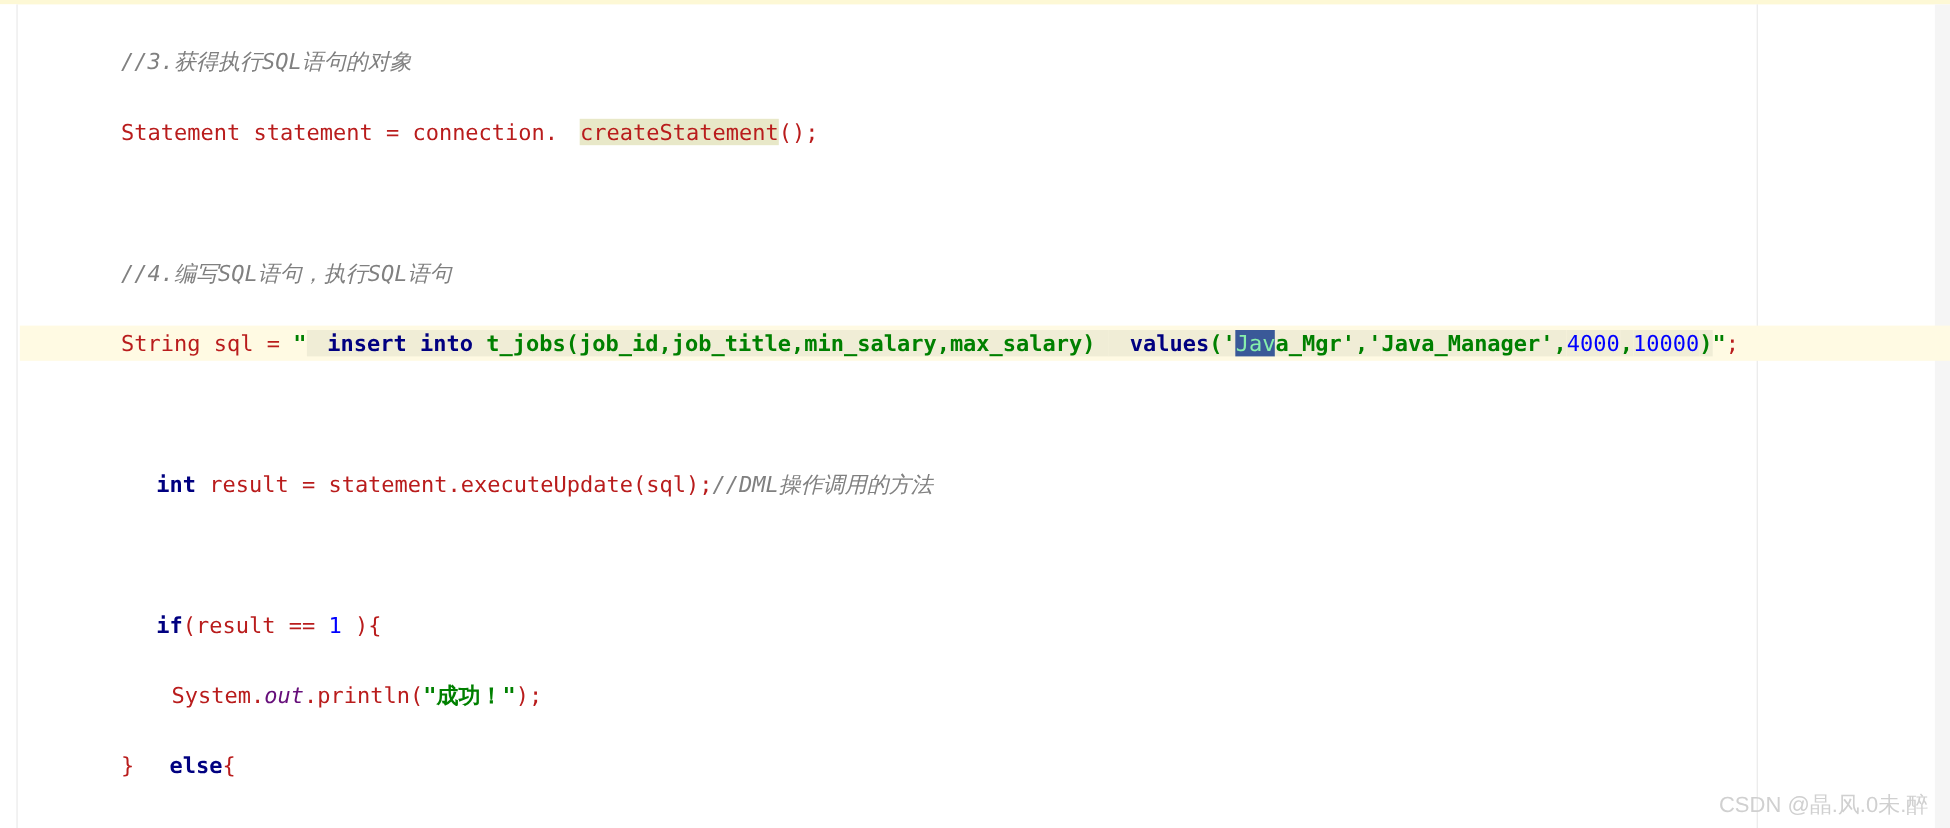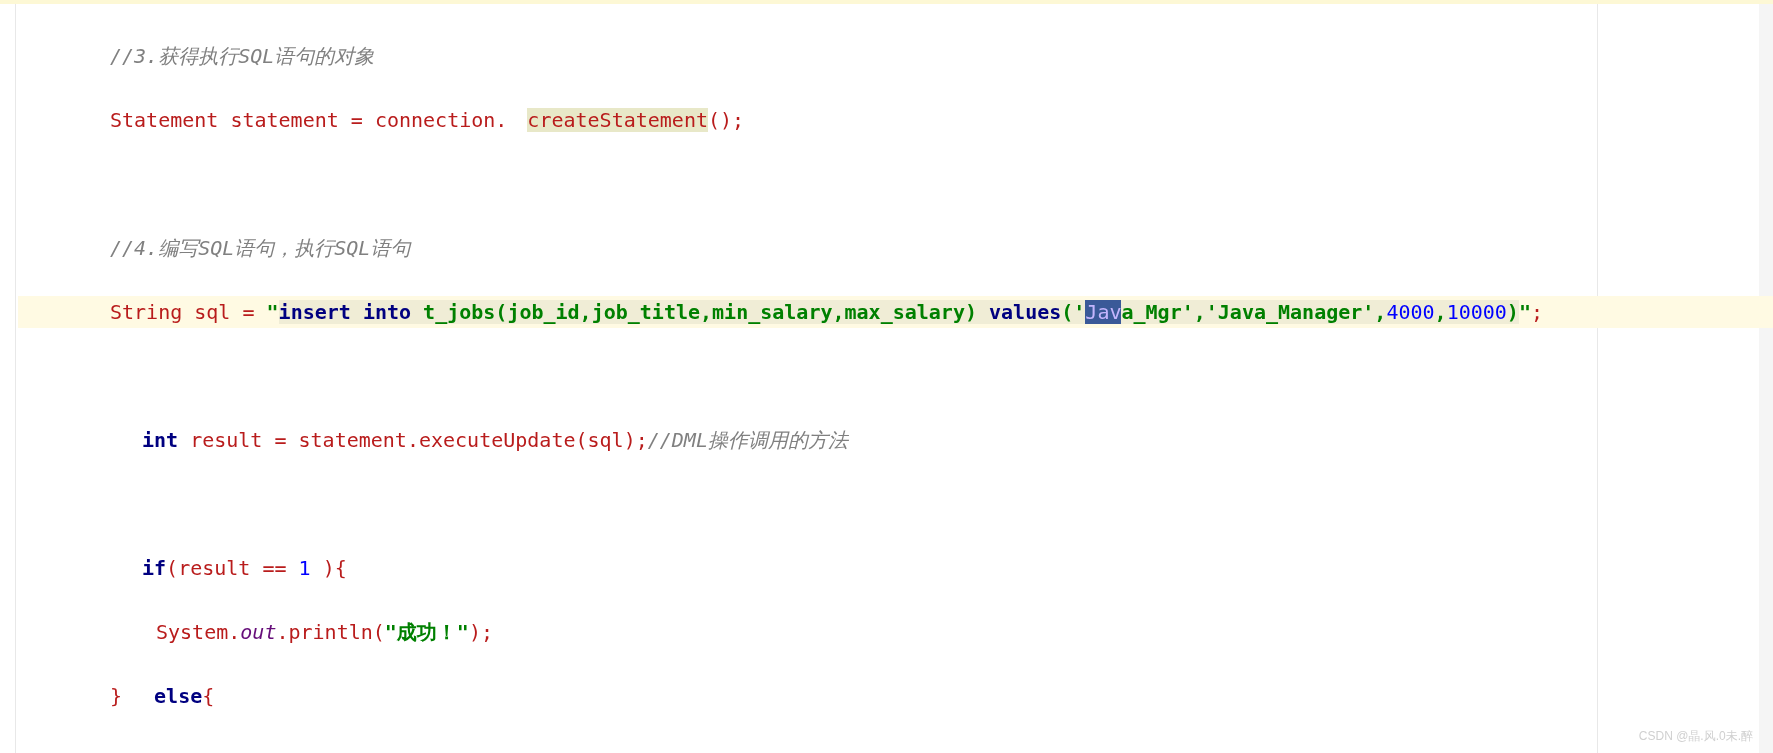--- a/index.html
+++ b/index.html
@@ -70,35 +70,35 @@
       background: #f5f5f5;
     }
     .code-line {
       padding-left: 0;
       min-height: 32px;
     }
     .indent-2 { padding-left: 92px; }
     .indent-3 { padding-left: 138px; }
     .comment { color: #808080; font-style: italic; }
     .keyword { color: #000080; font-weight: bold; margin-left: 32px; }
-    .keyword-dark { color: #000080; font-weight: bold; }
+    .keyword-dark { color: #000080; font-weight: bold; padding-left: 19px; }
     .string { color: #008000; font-weight: bold; }
     .number { color: #0000ff; }
     .field { color: #660e7a; font-style: italic; }
     .highlight-bg { background: #e8e8c8; margin-left: 20px; }
     .highlight-call { background: #f0edd6; }
-    .selected-text { background: #3a5998; color: #c4b5fd; text-align: center; }
+    .selected-text { background: #3a5998; color: #86efac; text-align: center; }
     .current-line-bg { background: #fffae3; }
     .normal { color: #b91c1c; }
     .watermark {
       position: absolute;
       bottom: 8px;
       right: 20px;
       color: #d0d0d0;
-      font-size: 12px;
+      font-size: 20px;
       font-family: Arial, sans-serif;
     }
   </style>
 </head>
 <body>
 
 <div class="notification-bar">
   <span class="notification-text">.................................... ....... .......... ............. ........... .......... .......... .........</span>
   <span class="notification-action">............ ................</span>
 </div>

